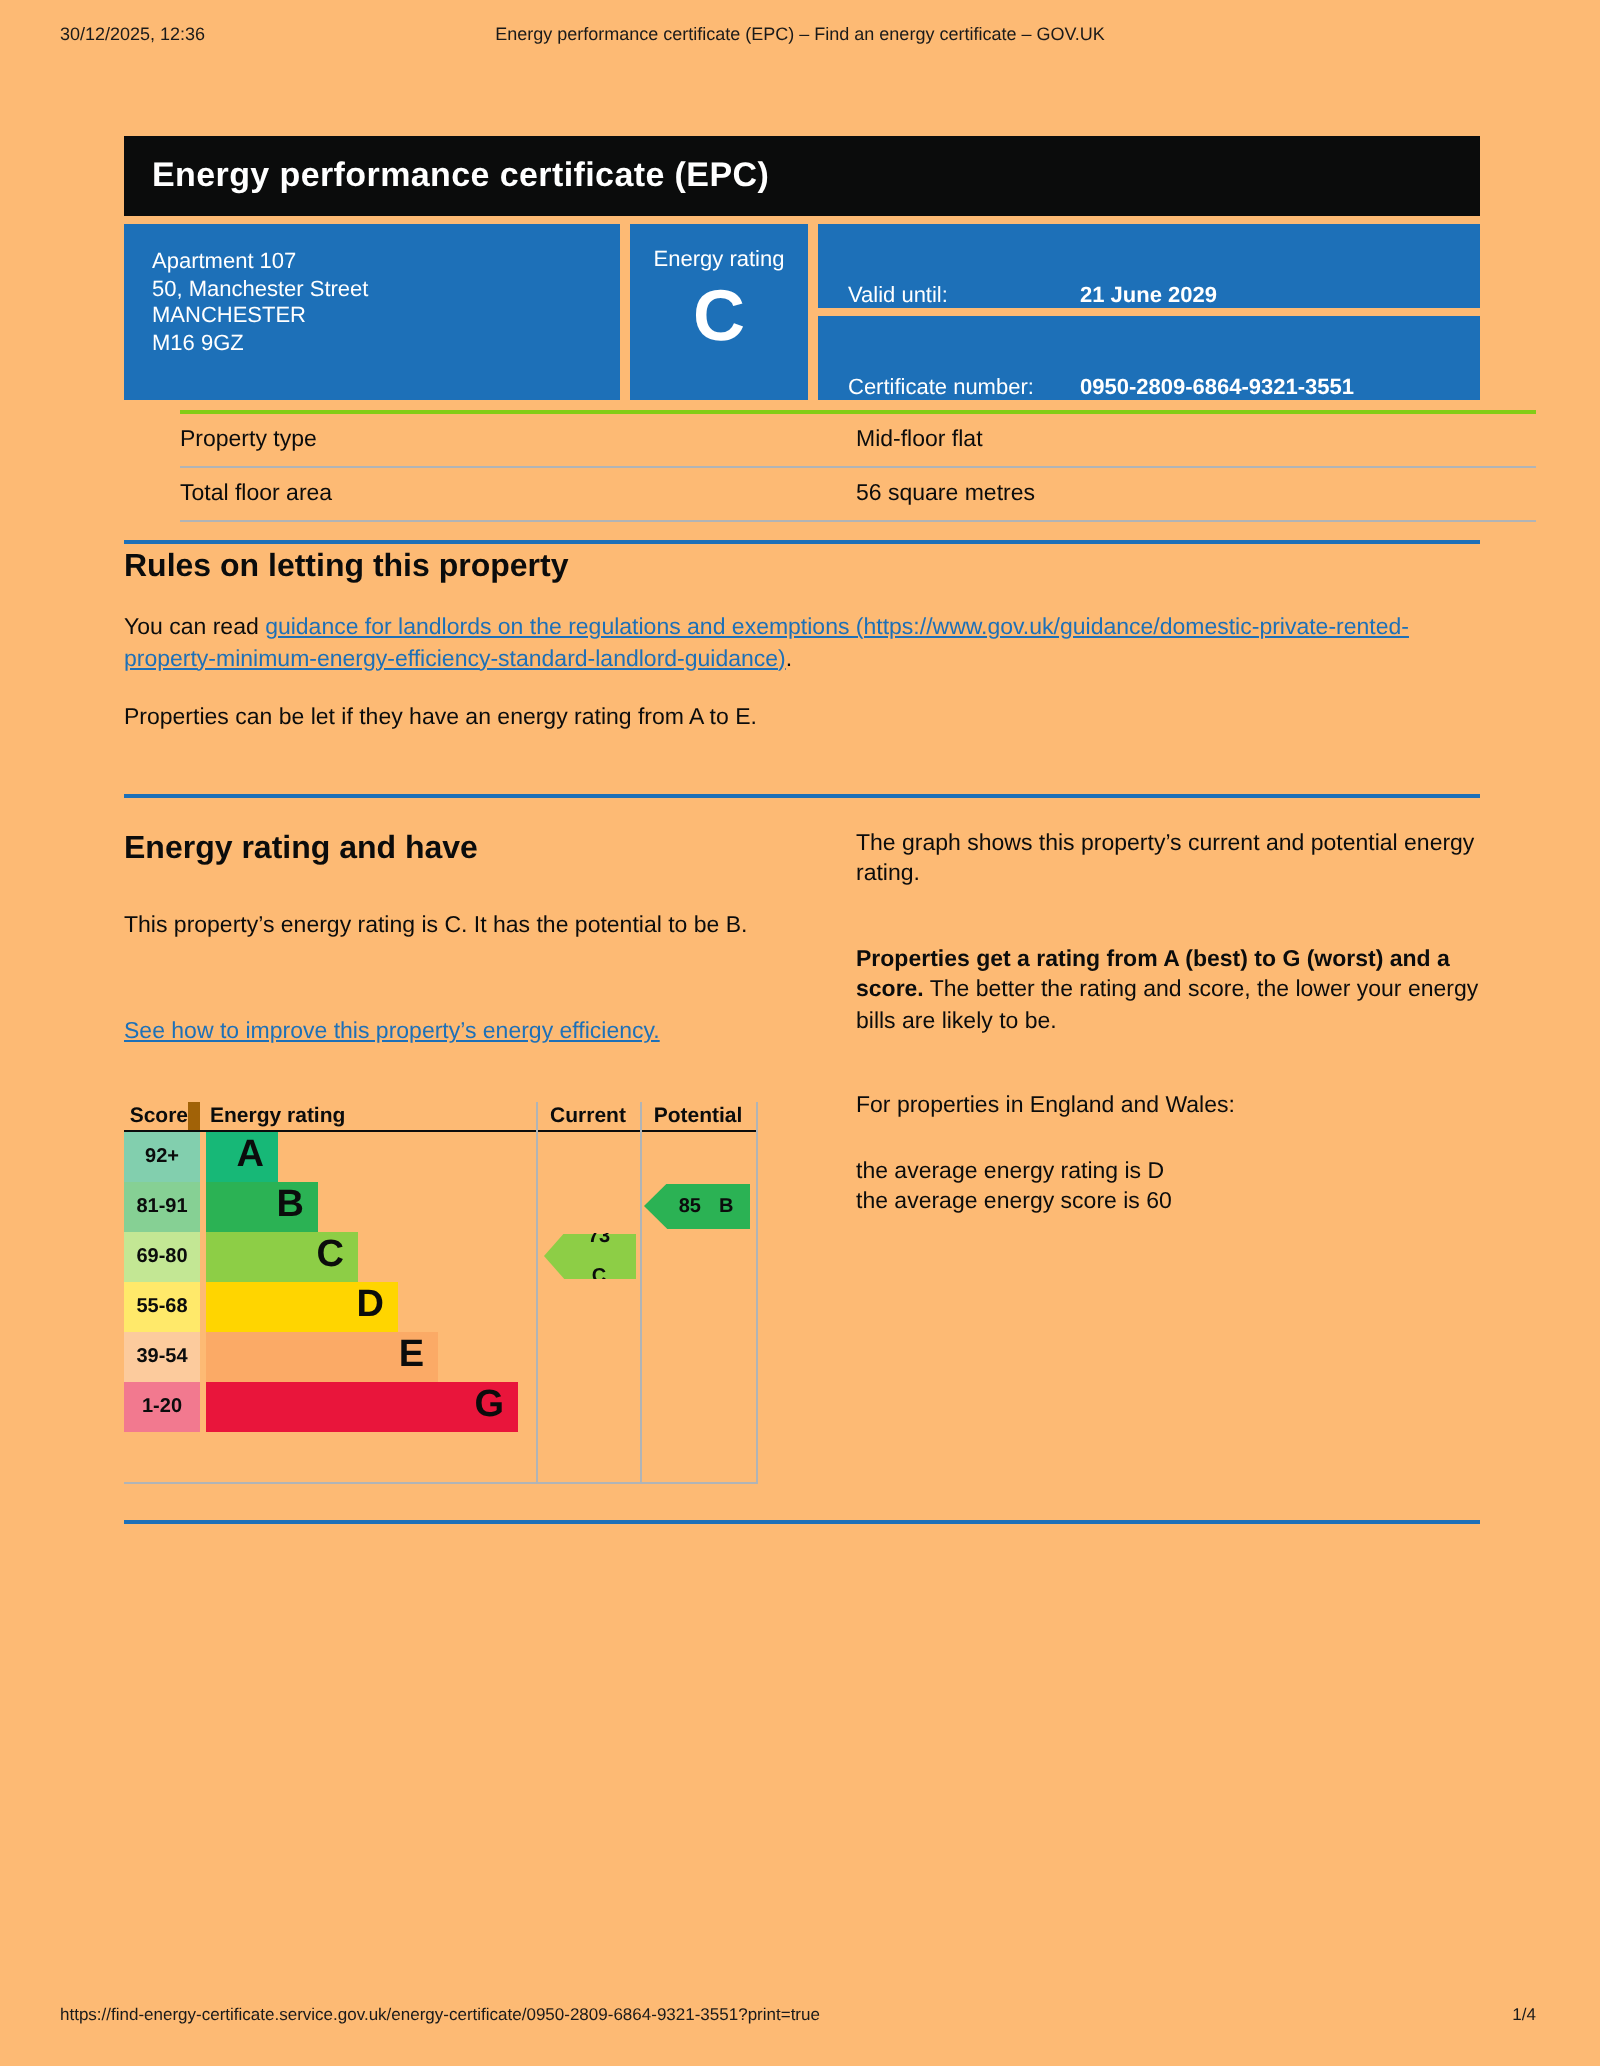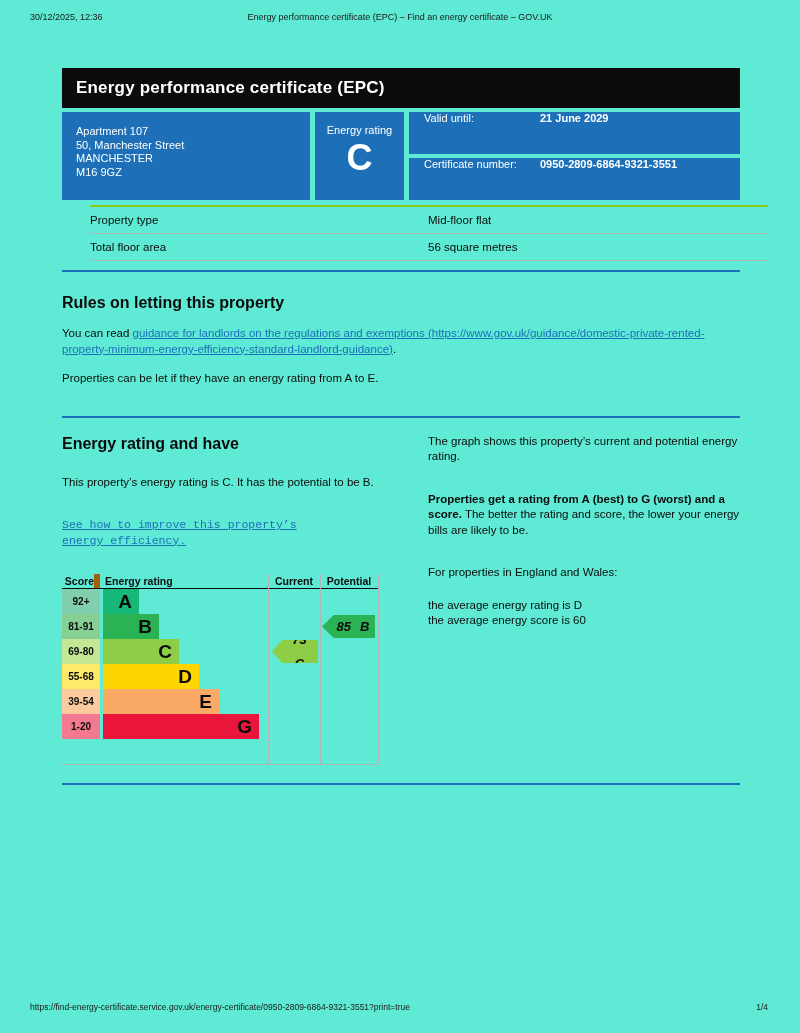--- a/index.html
+++ b/index.html
@@ -1,18 +1,18 @@
 <!DOCTYPE html>
 <html><head>
 <meta charset="utf-8">
 <style>
   * { margin:0; padding:0; box-sizing:border-box; }
   html,body { background:#ffffff; }
   body { font-family:"Liberation Sans", sans-serif; color:#0b0c0c; }
-  .page { position:relative; width:800px; height:1033px; background:#5eead4; overflow:hidden; margin:0 auto; }
+  .page { position:relative; width:800px; height:1033px; background:#fdba74; overflow:hidden; margin:0 auto; }
 
   
   .print-header { position:absolute; top:12px; left:0; width:100%; font-size:9px; color:#1a1a1a; }
   .print-header .dt { position:absolute; left:30px; top:0; }
   .print-header .ttl { position:absolute; left:50%; transform:translateX(-50%); top:0; white-space:nowrap; }
   .print-footer { position:absolute; top:1002px; left:0; width:100%; font-size:8.5px; color:#1a1a1a; }
   .print-footer .url { position:absolute; left:30px; top:0; }
   .print-footer .pg { position:absolute; right:32px; top:0; }
 
   .content { margin-left:62px; width:678px; padding-top:68px; }
@@ -22,67 +22,67 @@
   .banner h1 { color:#fff; font-size:17px; font-weight:bold; letter-spacing:0.2px; }
 
   
   .summary { display:flex; gap:5px; margin-top:4px; height:88px; }
   .box { background:#1d70b8; color:#fff; }
   .addr-box { width:248px; padding:13px 14px; font-size:11px; line-height:13.5px; }
   .rating-box { width:89px; text-align:center; padding-top:12px; }
   .rating-box .lbl { font-size:11px; }
   .rating-box .big { font-size:36px; font-weight:bold; line-height:38px; margin-top:3px; }
   .right-stack { flex:1; display:flex; flex-direction:column; gap:4px; }
-  .kv-box { flex:1; display:flex; align-items:flex-start; padding-left:15px; font-size:11px; }
+  .kv-box { flex:1; display:flex; align-items:flex-end; padding-left:15px; font-size:11px; }
   .kv-box .k { width:116px; }
   .kv-box .v { font-weight:bold; }
 
   
   table.props { width:100%; border-collapse:collapse; margin-top:5px; border-top:2px solid #84cc16;margin-left:28px; }
   table.props td { border-bottom:1px solid #b1b4b6; padding:7px 0; font-size:11.5px; }
   table.props td.lbl { width:338px; }
 
   hr.blue { border:none; border-top:2px solid #1d70b8; }
   .hr1 { margin-top:9px; }
   .hr2 { margin-top:29px; }
   .hr3 { margin-top:18px; }
 
   h2 { font-size:16px; font-weight:bold; }
-  .rules-h2 { margin-top:22px; }
+  .rules-h2 { margin-top:3px; }
   p.body { font-size:11.5px; line-height:15.5px; margin-top:14px; }
   a.lnk { color:#1d70b8; text-decoration:underline; cursor:pointer; }
 
   
   .columns { display:flex; margin-top:16px; }
   .col-left { width:366px; }
   .col-right { width:312px; font-size:11.5px; line-height:15.5px; }
   .col-left h2 { margin-top:1px; }
   .col-left p.body { margin-top:22px; }
-  .col-left p.lnkp { margin-top:27px; width:280px;font-family:Liberation Mono, monospace; }
+  .col-left p.lnkp { margin-top:38px; width:280px; }
   .col-right p { margin:0; }
   .col-right .p2 { margin-top:27px; }
   .col-right .p3 { margin-top:27px; }
   .col-right .p4 { margin-top:17px; }
 
   
   .epc-chart { position:relative; width:317px; height:191px; margin-top:26px;
                border-right:1px solid #b1b4b6; border-bottom:1px solid #b1b4b6; }
   .chart-header { display:flex; height:15px; border-bottom:1px solid #0b0c0c; font-weight:bold; font-size:10.5px; line-height:14px; }
   .h-score { width:38px; text-align:right; border-right:6px solid #a16207; }
   .h-rating { width:168px; padding-left:5px; }
   .h-current { width:52px; text-align:center; }
   .h-potential { width:58px; text-align:center; }
   .vline { position:absolute; top:0; bottom:0; width:1px; background:#b1b4b6; }
   .vl1 { left:206px; } .vl2 { left:258px; }
   .band-row { display:flex; height:25px; }
   .score-cell { width:38px; display:flex; align-items:center; justify-content:center; font-weight:bold; font-size:10px; }
   .band-bar { margin-left:3px; display:flex; align-items:center; justify-content:flex-end; padding-right:7px; font-weight:bold; font-size:19px; color:#0b0c0c; }
   .rating-arrow { position:absolute; height:23px; display:flex; align-items:center; justify-content:center; gap:9px;
-                  font-weight:bold; font-size:13px; padding-left:9px;
-                  clip-path:polygon(0 50%, 22% 0, 100% 0, 100% 100%, 22% 100%);font-style:italic; }
+                  font-weight:bold; font-size:10px; padding-left:9px;
+                  clip-path:polygon(0 50%, 22% 0, 100% 0, 100% 100%, 22% 100%); }
   .arrow-current { left:210px; width:46px;flex-direction:column; }
   .arrow-potential { left:260px; width:53px; }
 </style>
 </head>
 <body>
 
 <div class="page">
 
   <div class="print-header">
     <span class="dt">30/12/2025, 12:36</span>

